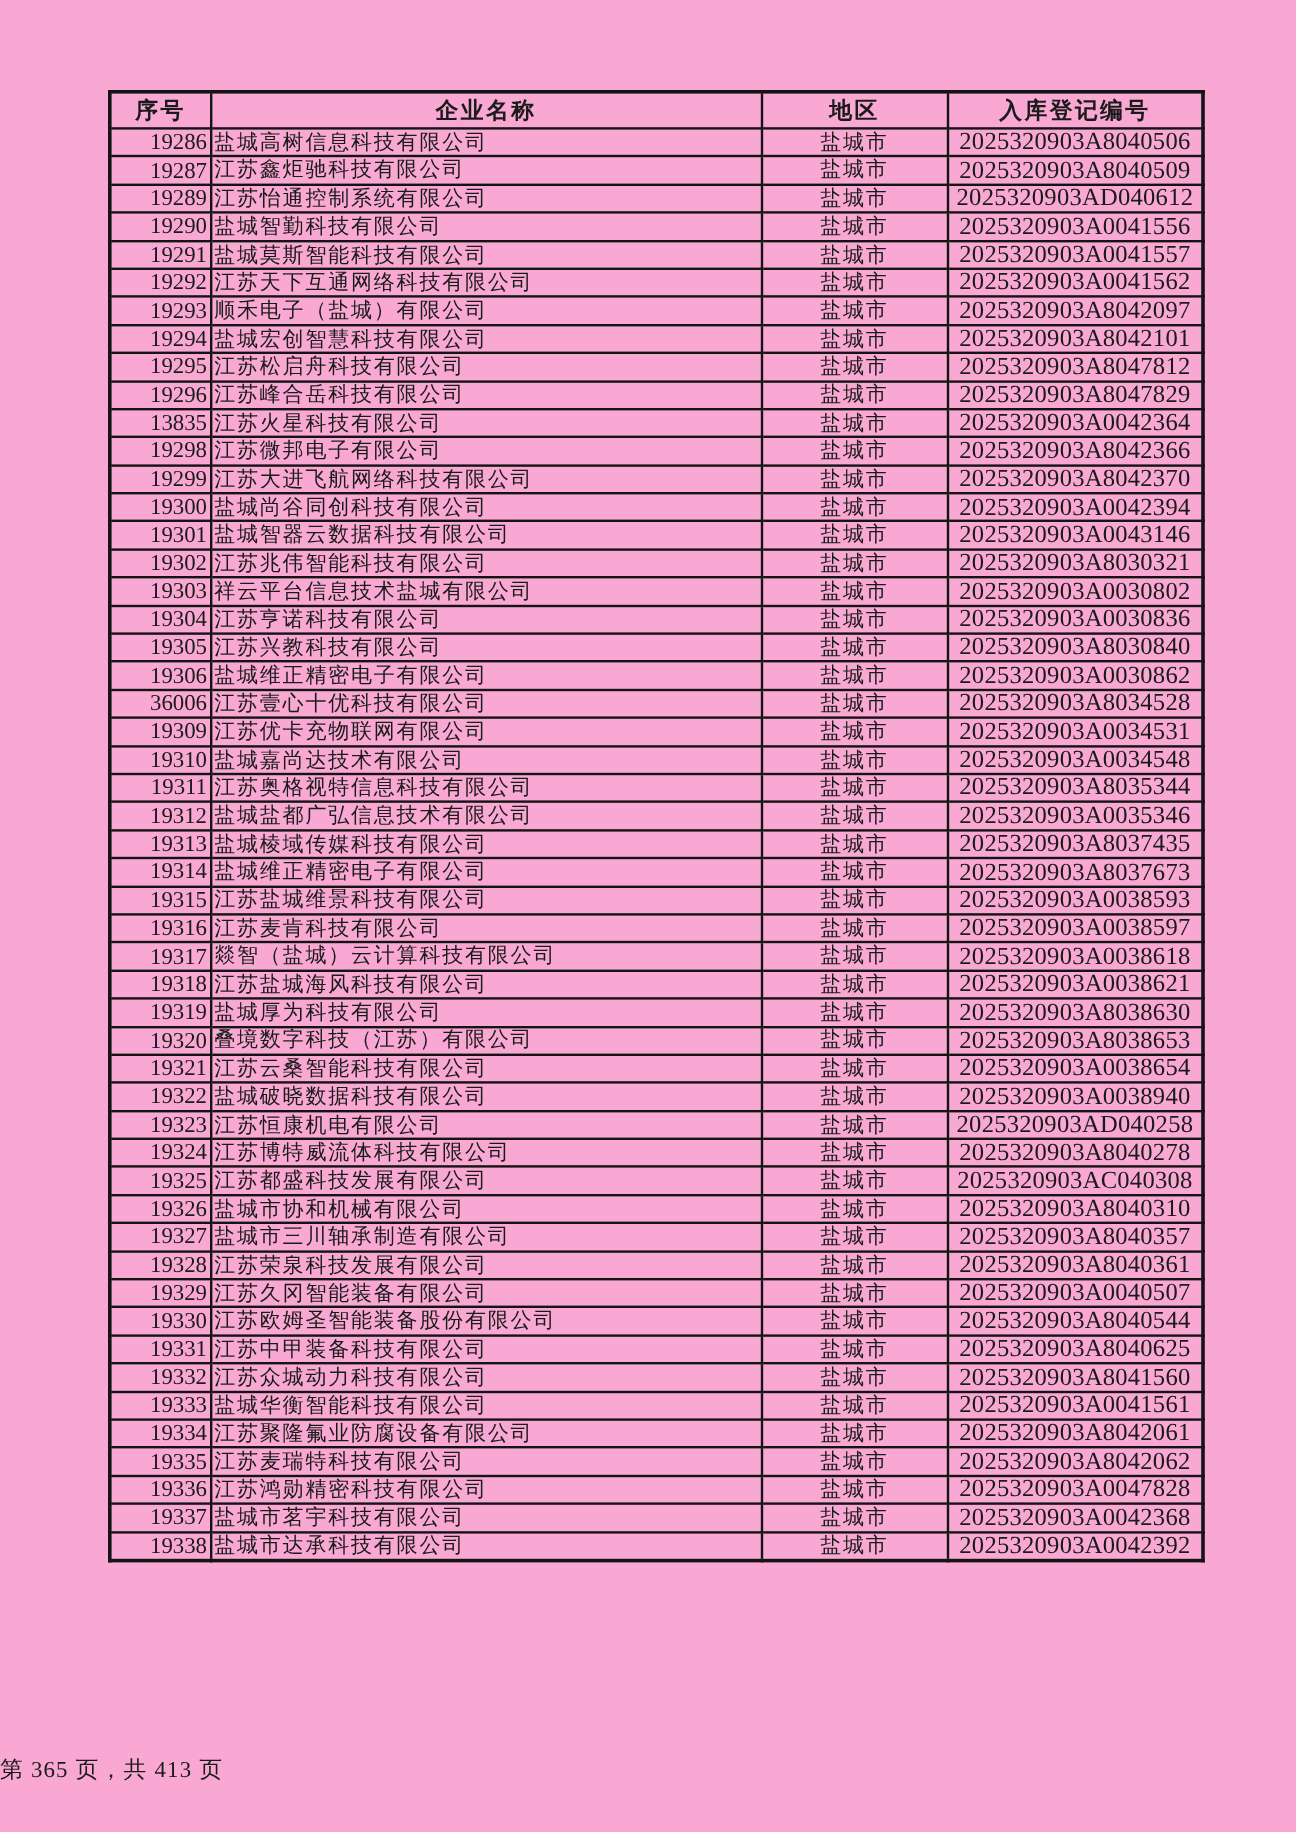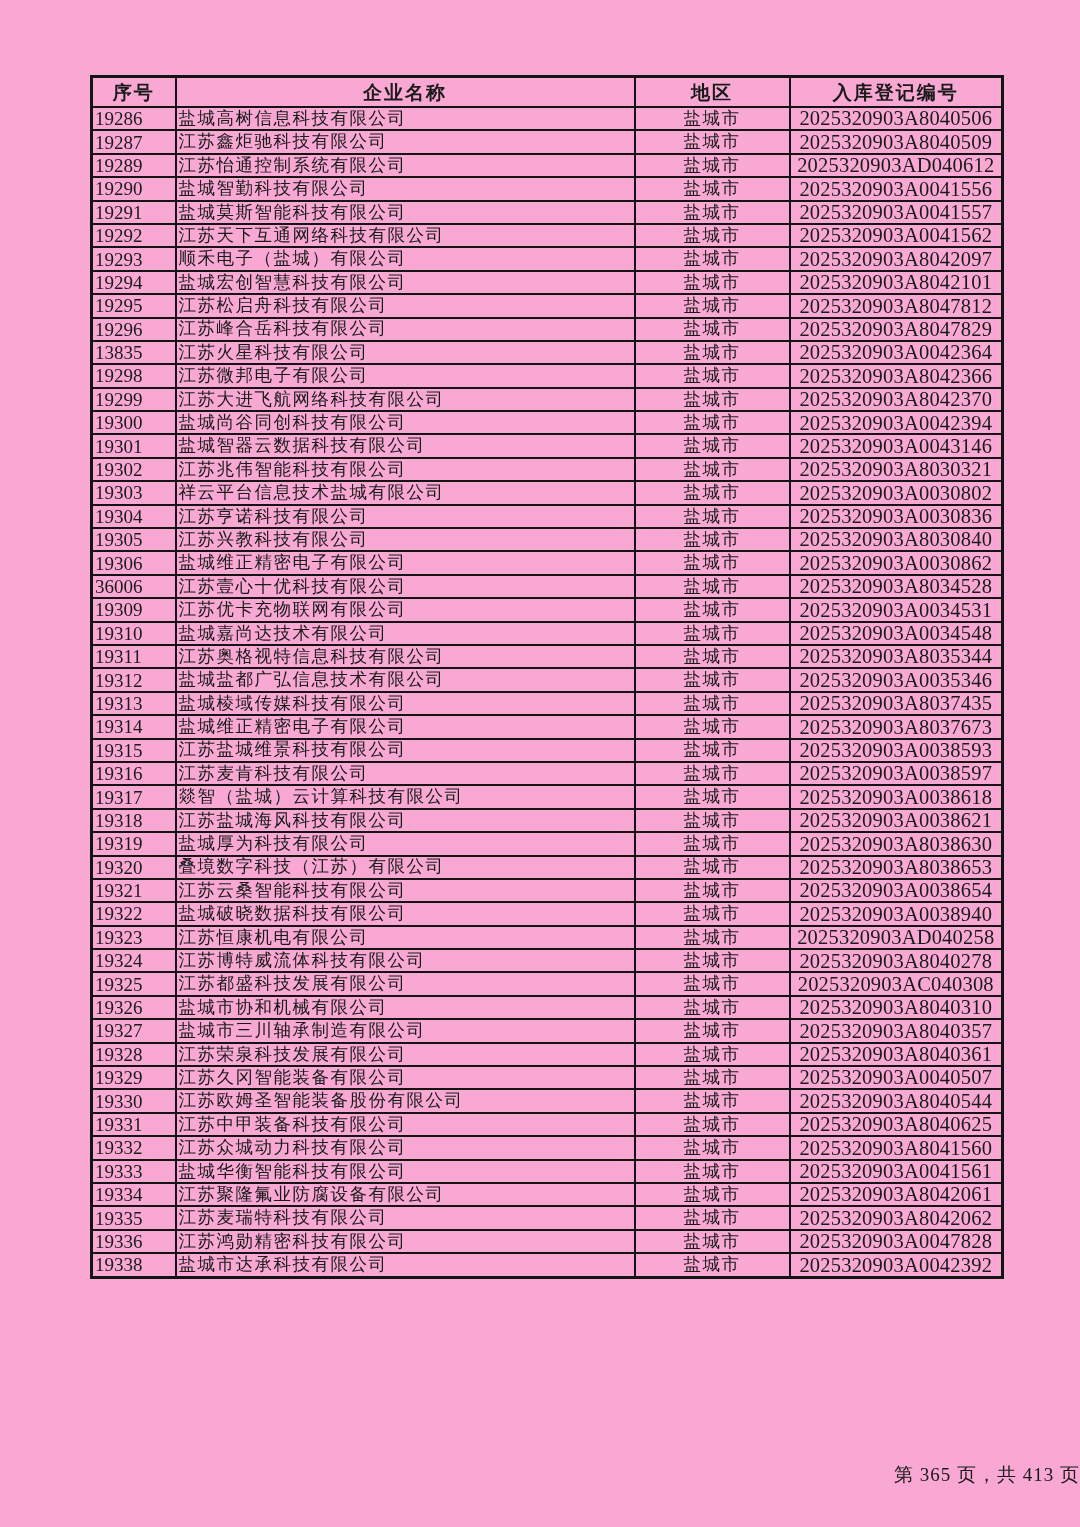--- a/index.html
+++ b/index.html
@@ -42,21 +42,21 @@
   }
   table.registry td {
     border: 2px solid #141414;
     height: 21.4px;
     padding: 0 2px;
     line-height: 1;
     white-space: nowrap;
     overflow: hidden;
   }
   td.cell-serial {
-    text-align: left;
+    text-align: right;
     font-size: 19px;
   }
   td.cell-name {
     text-align: left;
     padding-left: 5px;
     font-size: 17.5px;
     letter-spacing: 1.5px;
   }
   td.cell-region {
     text-align: center;
@@ -66,21 +66,21 @@
   td.cell-code {
     text-align: center;
     font-size: 20.5px;
     letter-spacing: 0.2px;
   }
   .page-footer {
     position: absolute;
     left: 0;
     top: 1462px;
     width: 1080px;
-    text-align: right;
+    text-align: left;
     font-size: 19px;
     letter-spacing: 1px;
     color: #1a1a1a;
   }
 </style>
 </head>
 <body>
 
 <div class="page">
   <table class="registry">
@@ -387,20 +387,26 @@
           <td class="cell-region">盐城市</td>
           <td class="cell-code">2025320903A8042062</td>
         </tr>
         <tr>
           <td class="cell-serial">19336</td>
           <td class="cell-name">江苏鸿勋精密科技有限公司</td>
           <td class="cell-region">盐城市</td>
           <td class="cell-code">2025320903A0047828</td>
         </tr>
         <tr>
+          <td class="cell-serial">19337</td>
+          <td class="cell-name">盐城市茗宇科技有限公司</td>
+          <td class="cell-region">盐城市</td>
+          <td class="cell-code">2025320903A0042368</td>
+        </tr>
+        <tr>
           <td class="cell-serial">19338</td>
           <td class="cell-name">盐城市达承科技有限公司</td>
           <td class="cell-region">盐城市</td>
           <td class="cell-code">2025320903A0042392</td>
         </tr>
       </tbody>
   </table>
 
   <div class="page-footer">第 365 页，共 413 页</div>
 </div>

